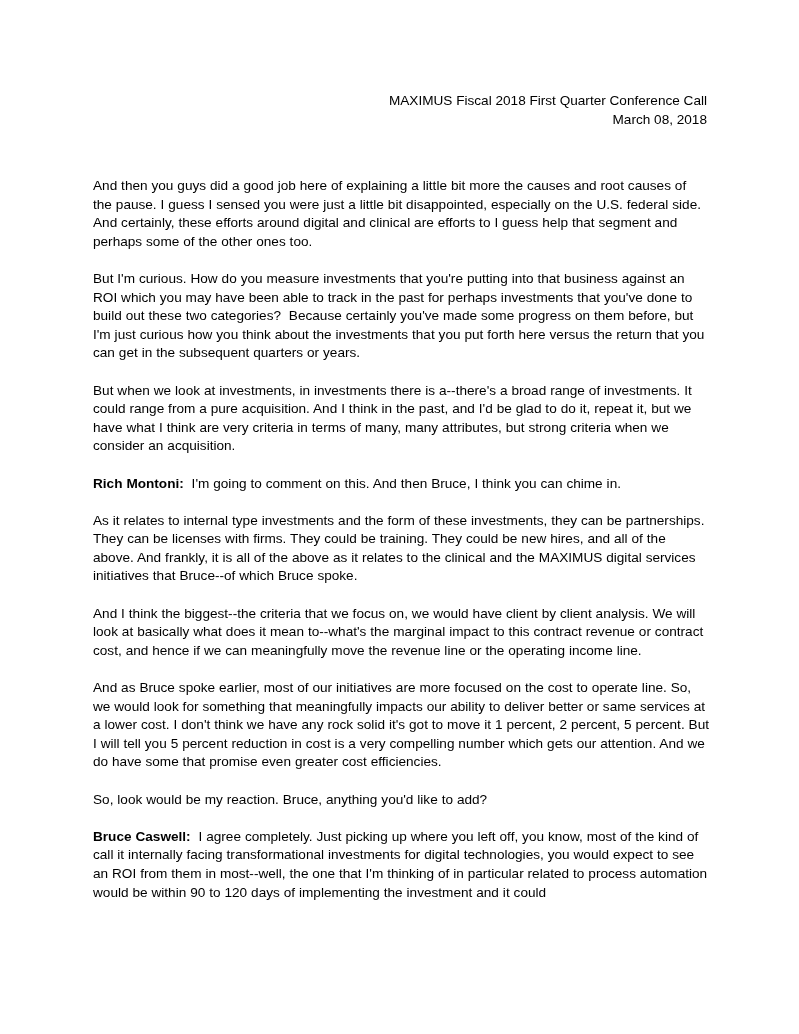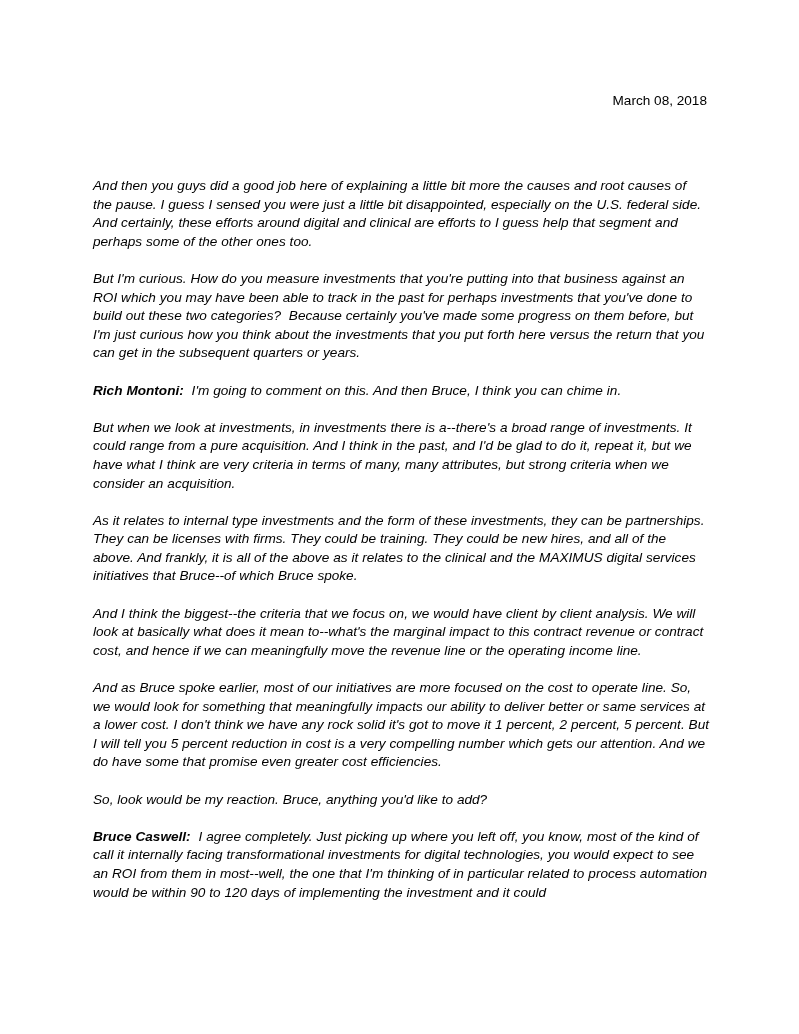--- a/index.html
+++ b/index.html
@@ -30,21 +30,20 @@
   }
   .page-header .hdr-line {
     display: block;
     white-space: pre;
   }
   .body-block {
     position: absolute;
     top: 177px;
     left: 93px;
     width: 616px;
-    font-style: italic;
   }
   .para {
     font-size: 13.6px;
     line-height: 18.6px;
     text-align: left;
     margin: 0 0 18.6px 0;
     white-space: pre-wrap;
     word-spacing: 0.15px;
   }
   .para:last-child {
@@ -56,28 +55,29 @@
   .speaker-para .speech {
     font-weight: normal;
   }
 </style>
 </head>
 <body>
 
 <div class="page">
 
   <div class="page-header">
+    <span class="hdr-line">MAXIMUS Fiscal 2018 First Quarter Conference Call</span>
     <span class="hdr-line">March 08, 2018</span>
   </div>
 
   <div class="body-block">
       <div class="para"><span class="speech">And then you guys did a good job here of explaining a little bit more the causes and root causes of the pause. I guess I sensed you were just a little bit disappointed, especially on the U.S. federal side. And certainly, these efforts around digital and clinical are efforts to I guess help that segment and perhaps some of the other ones too.</span></div>
       <div class="para"><span class="speech">But I'm curious. How do you measure investments that you're putting into that business against an ROI which you may have been able to track in the past for perhaps investments that you've done to build out these two categories?  Because certainly you've made some progress on them before, but I'm just curious how you think about the investments that you put forth here versus the return that you can get in the subsequent quarters or years.</span></div>
+      <div class="para"><span class="speech">But when we look at investments, in investments there is a--there's a broad range of investments. It could range from a pure acquisition. And I think in the past, and I'd be glad to do it, repeat it, but we have what I think are very criteria in terms of many, many attributes, but strong criteria when we consider an acquisition.</span></div>
       <div class="para speaker-para"><span class="speaker">Rich Montoni:</span><span class="speech">  I'm going to comment on this. And then Bruce, I think you can chime in.</span></div>
-      <div class="para"><span class="speech">But when we look at investments, in investments there is a--there's a broad range of investments. It could range from a pure acquisition. And I think in the past, and I'd be glad to do it, repeat it, but we have what I think are very criteria in terms of many, many attributes, but strong criteria when we consider an acquisition.</span></div>
       <div class="para"><span class="speech">As it relates to internal type investments and the form of these investments, they can be partnerships. They can be licenses with firms. They could be training. They could be new hires, and all of the above. And frankly, it is all of the above as it relates to the clinical and the MAXIMUS digital services initiatives that Bruce--of which Bruce spoke.</span></div>
       <div class="para"><span class="speech">And I think the biggest--the criteria that we focus on, we would have client by client analysis. We will look at basically what does it mean to--what's the marginal impact to this contract revenue or contract cost, and hence if we can meaningfully move the revenue line or the operating income line.</span></div>
       <div class="para"><span class="speech">And as Bruce spoke earlier, most of our initiatives are more focused on the cost to operate line. So, we would look for something that meaningfully impacts our ability to deliver better or same services at a lower cost. I don't think we have any rock solid it's got to move it 1 percent, 2 percent, 5 percent. But I will tell you 5 percent reduction in cost is a very compelling number which gets our attention. And we do have some that promise even greater cost efficiencies.</span></div>
       <div class="para"><span class="speech">So, look would be my reaction. Bruce, anything you'd like to add?</span></div>
       <div class="para speaker-para"><span class="speaker">Bruce Caswell:</span><span class="speech">  I agree completely. Just picking up where you left off, you know, most of the kind of call it internally facing transformational investments for digital technologies, you would expect to see an ROI from them in most--well, the one that I'm thinking of in particular related to process automation would be within 90 to 120 days of implementing the investment and it could</span></div>
     </div>
 
 </div>
 
 </body></html>

